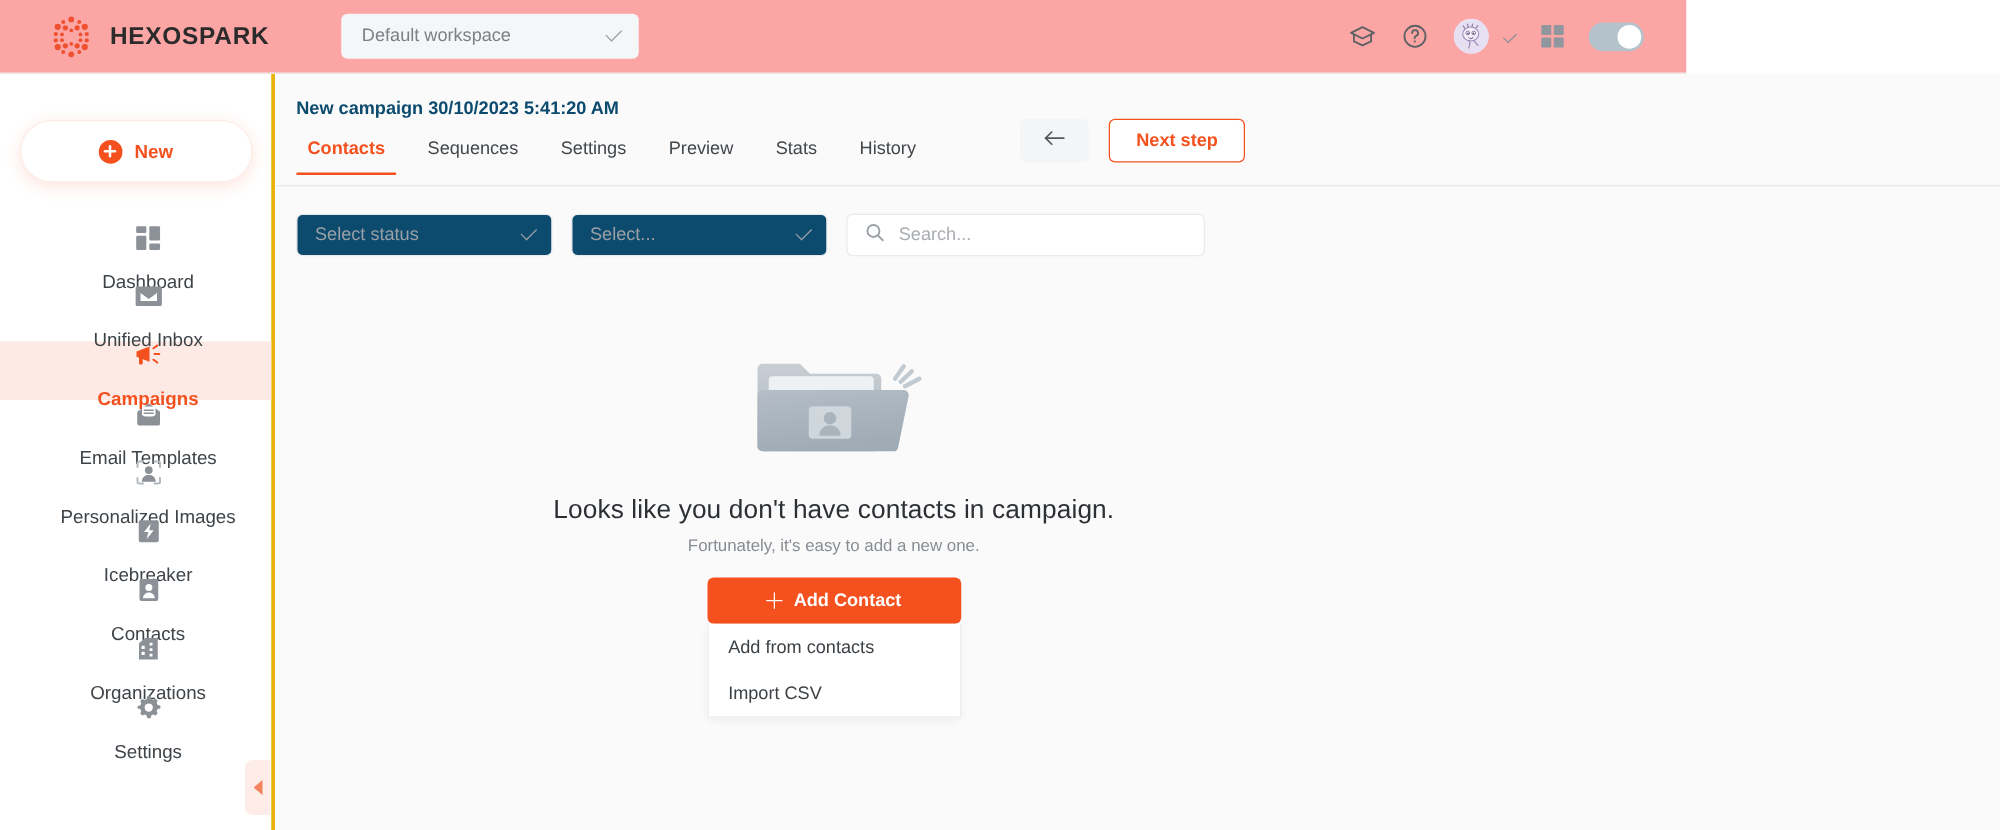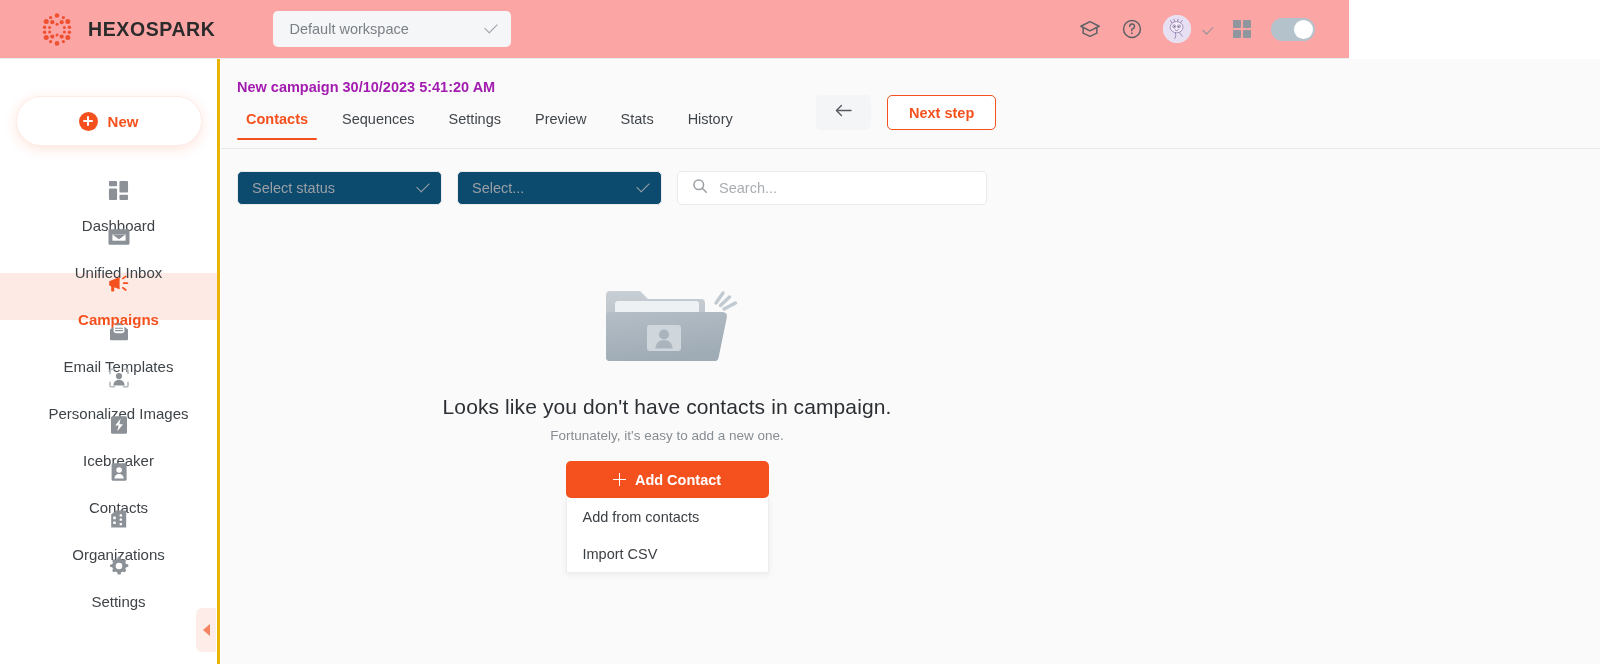--- a/index.html
+++ b/index.html
@@ -124,21 +124,21 @@
   }
 
   
   #main {
     position: absolute; top: 59px; left: 221px;
     width: 1379px; height: 605px;
     background: #fafafa;
   }
   #campaign-title {
     margin: 20px 0 0 16px;
-    font-size: 14.5px; font-weight: bold; color: #a21caf;
+    font-size: 14.5px; font-weight: bold; color: #0c4a6e;
   }
   #tabbar {
     margin-top: 12px; height: 42px; position: relative;
     display: flex; align-items: flex-start;
     border-bottom: 1px solid #e6e8ea;
   }
   .tab {
     padding: 0 17px; height: 33px; line-height: 25px;
     font-size: 14.5px; color: #41464b; cursor: pointer;
     position: relative;
@@ -172,21 +172,21 @@
   .sel {
     height: 34px; background: #0c4a6e;
     border: 1px solid #e8eaed; border-radius: 5px;
     display: flex; align-items: center; justify-content: space-between;
     padding: 0 12px 0 14px; cursor: pointer;
   }
   #sel-status { width: 205px; }
   #sel-generic { width: 205px; }
   .sel .sel-label { font-size: 14.5px; color: #9aa0a6; }
   #search-box {
-    width: 310px; height: 34px; background: #fff;
+    width: 287px; height: 34px; background: #fff;
     border: 1px solid #e8eaed; border-radius: 5px;
     display: flex; align-items: center; gap: 11px; padding: 0 14px;
     cursor: text;
   }
   #search-ph { font-size: 14.5px; color: #a9adb2; }
 
   
   #empty-state {
     position: absolute; top: 212px; left: 0; width: 892px;
     display: flex; flex-direction: column; align-items: center;

